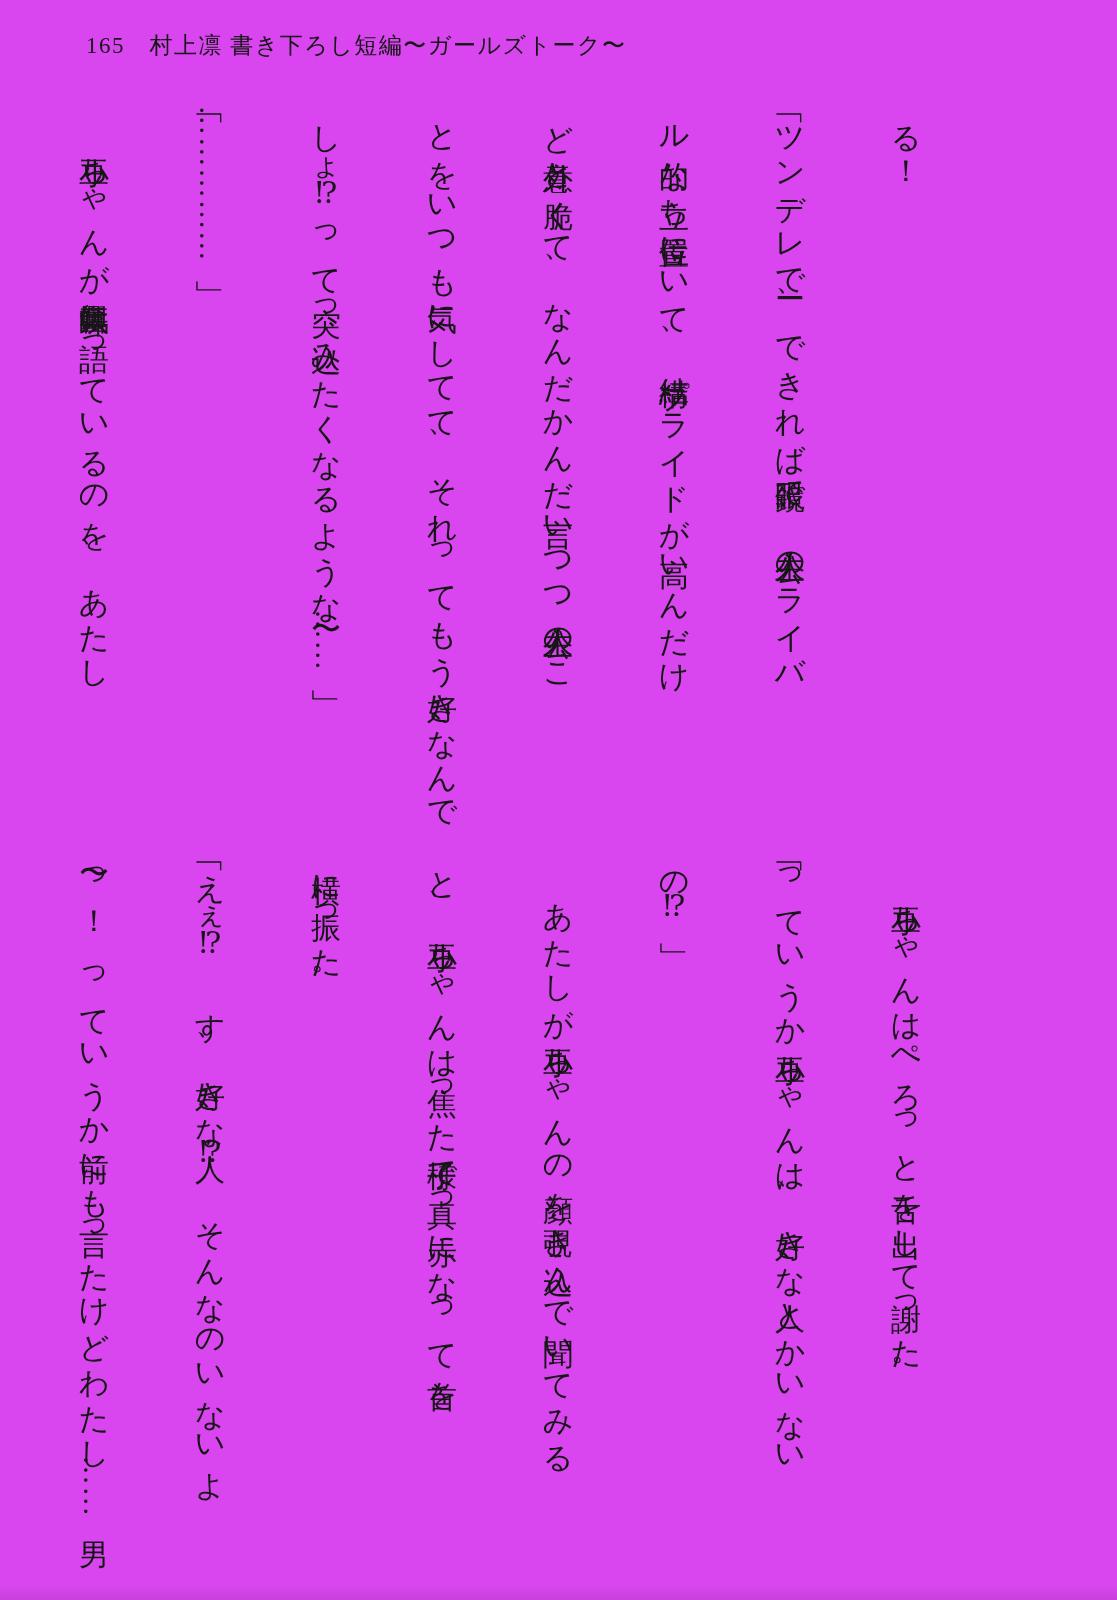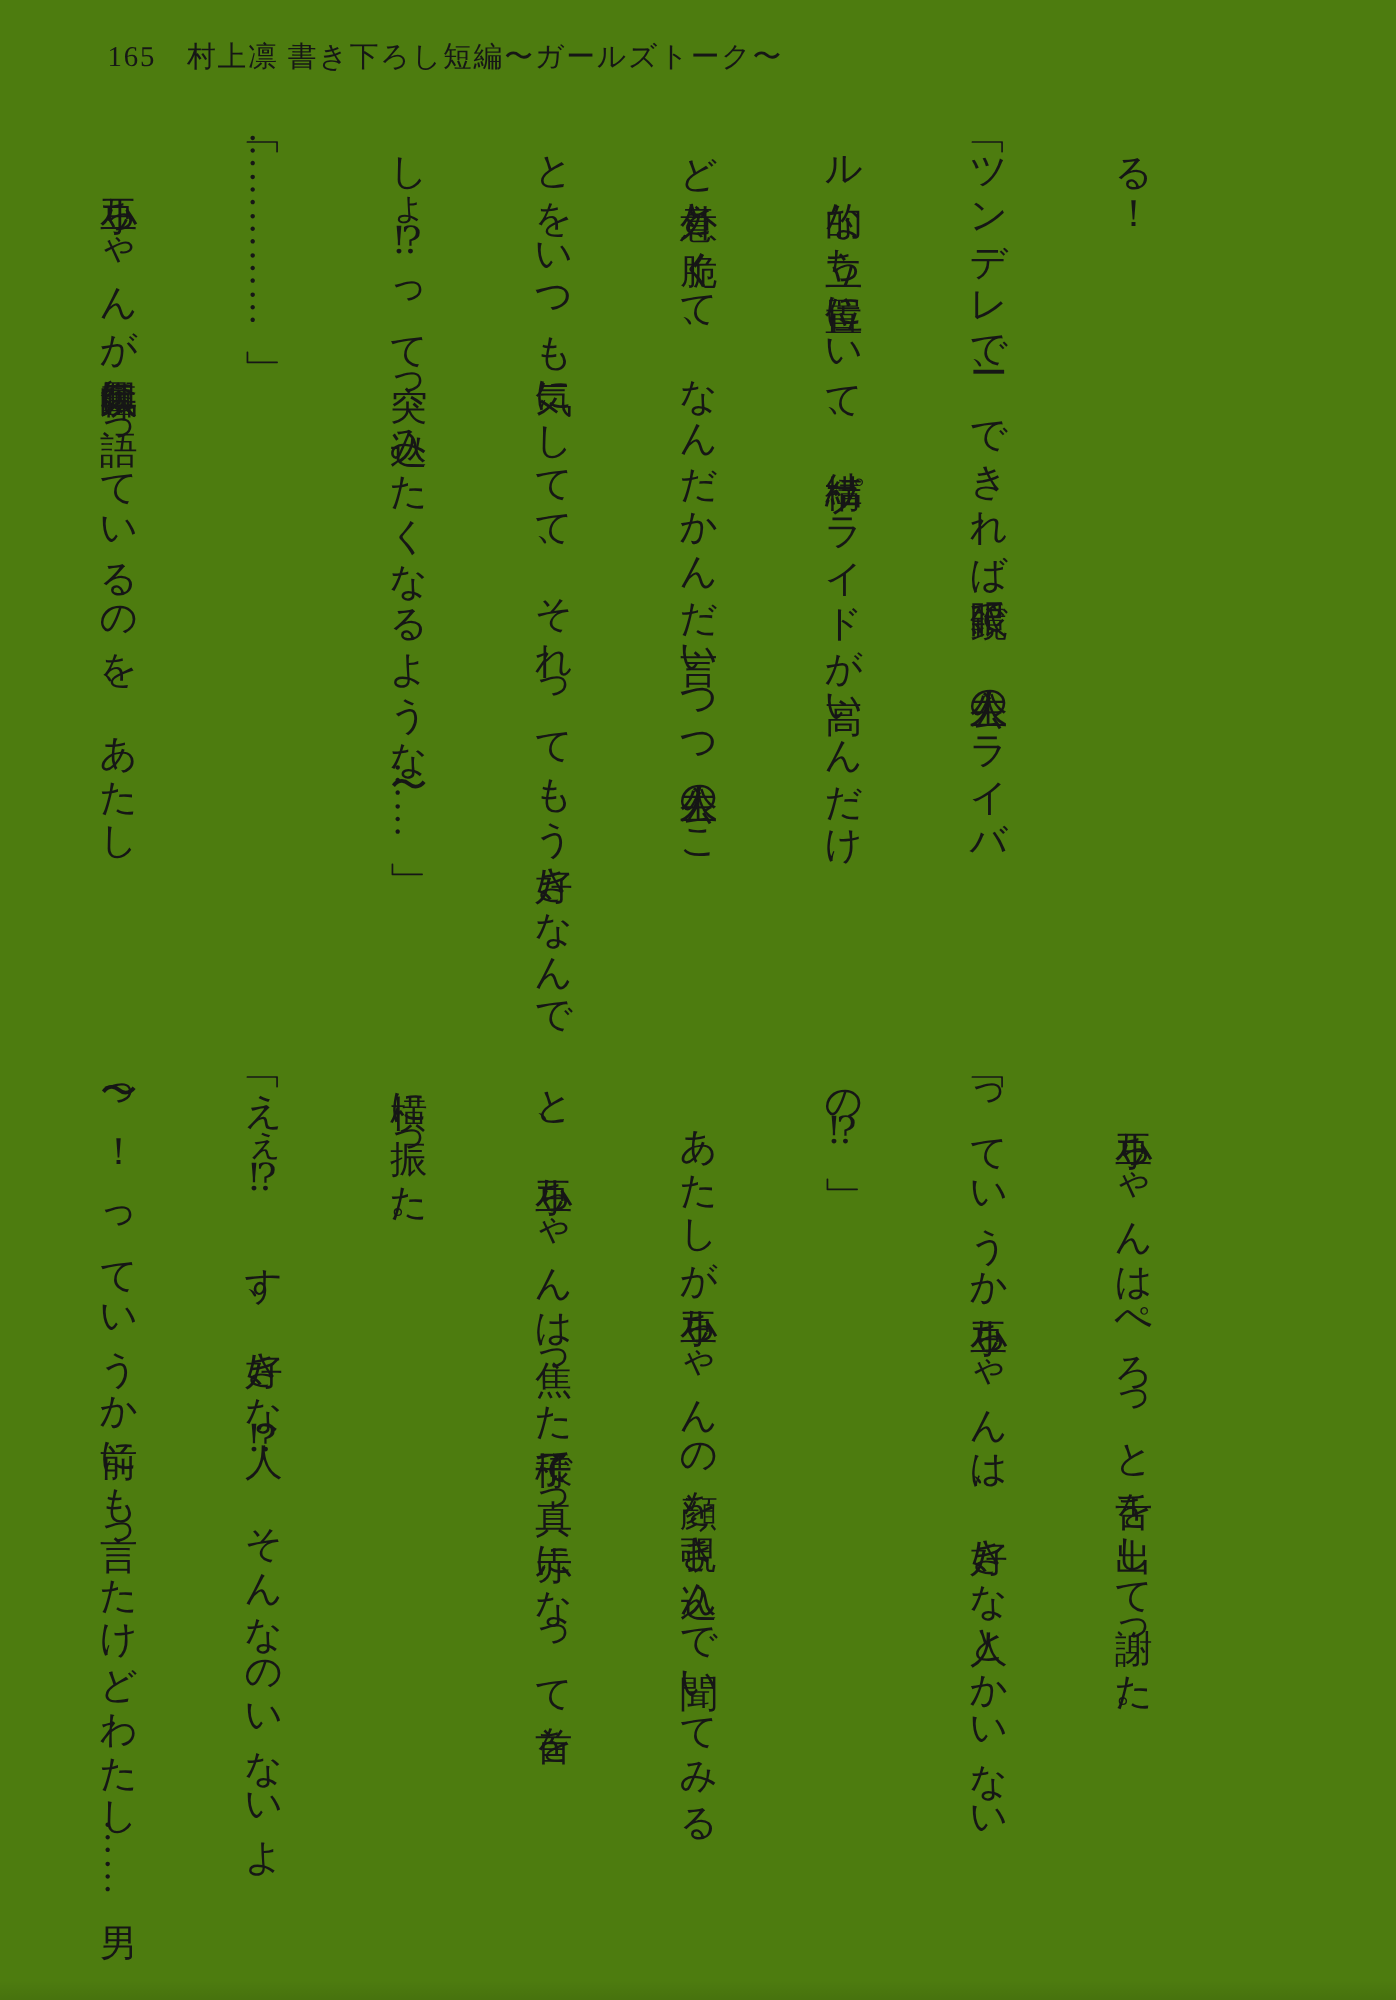--- a/index.html
+++ b/index.html
@@ -9,21 +9,21 @@
   body {
     width: 1117px;
     height: 1600px;
     position: relative;
     background: #ffffff;
     font-family: "Liberation Serif", "DejaVu Serif", serif;
   }
   .page {
     position: absolute;
     inset: 0;
-    background: #4d7c0f;
+    background: #d946ef;
     color: #161616;
     overflow: hidden;
   }
   .running-header {
     position: absolute;
     left: 86px;
     top: 30px;
     font-size: 23px;
     letter-spacing: 1.5px;
     white-space: pre;

